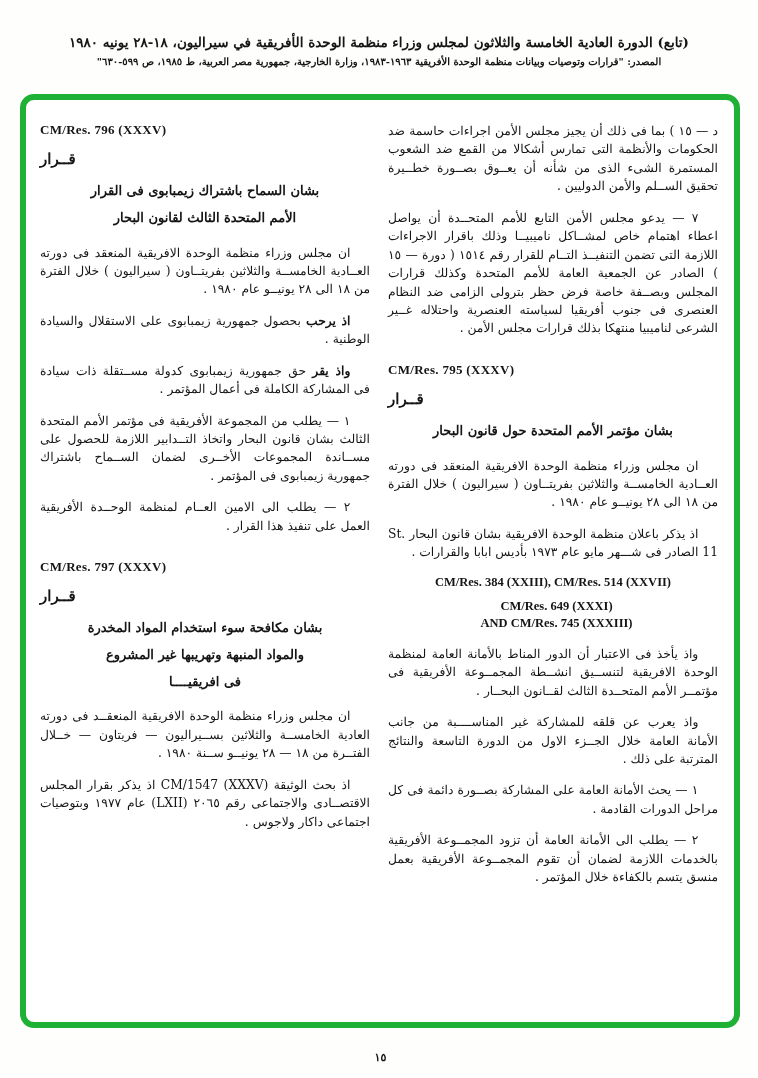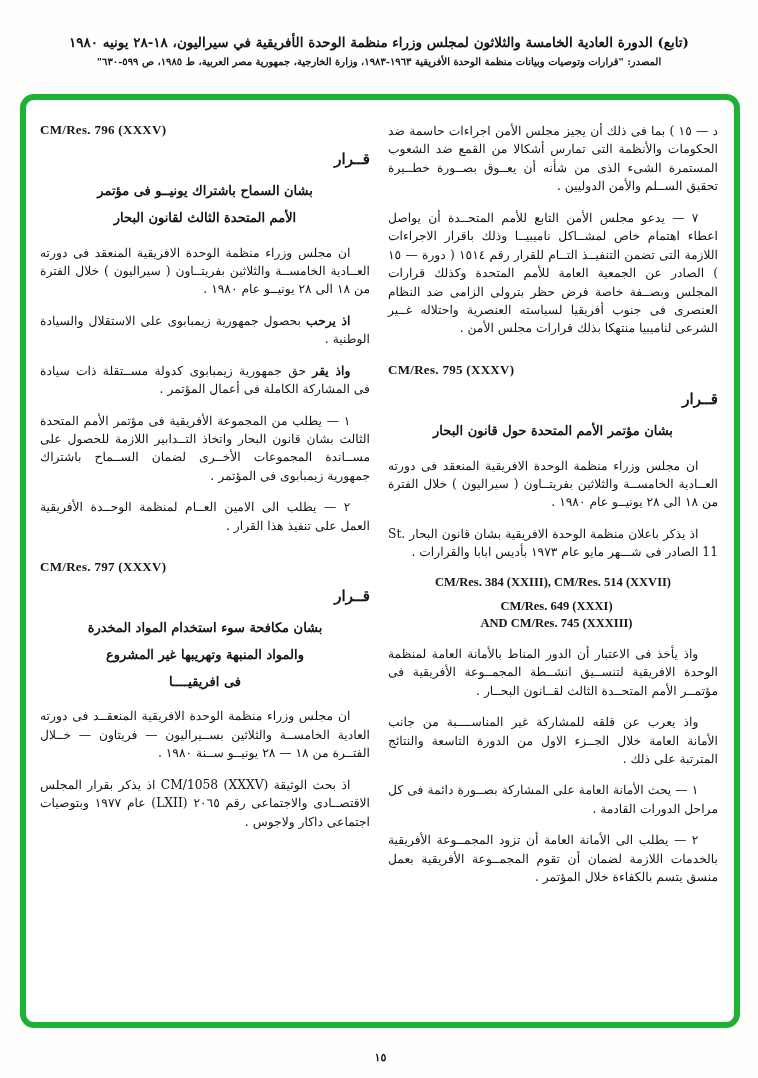--- a/index.html
+++ b/index.html
@@ -64,21 +64,21 @@
   .resnum{
     direction:ltr;
     text-align:left;
     font-family:"Liberation Serif", serif;
     font-weight:700;
     font-size:13px;
     letter-spacing:0.3px;
     margin:0 0 12px 0;
   }
   .qarar{
-    text-align:right;
+    text-align:left;
     font-weight:700;
     font-size:15px;
     margin:6px 0 12px 0;
   }
   .title{
     text-align:center;
     font-weight:700;
     font-size:13px;
     line-height:1.75;
     margin:0 0 4px 0;
@@ -139,37 +139,37 @@
         <p class="body indent">واذ يأخذ فى الاعتبار أن الدور المناط بالأمانة العامة لمنظمة الوحدة الافريقية لتنســيق انشــطة المجمــوعة الأفريقية فى مؤتمــر الأمم المتحــدة الثالث لقــانون البحــار .</p>
         <p class="body indent">واذ يعرب عن قلقه للمشاركة غير المناســــبة من جانب الأمانة العامة خلال الجــزء الاول من الدورة التاسعة والنتائج المترتبة على ذلك .</p>
         <p class="body indent">١ — يحث الأمانة العامة على المشاركة بصــورة دائمة فى كل مراحل الدورات القادمة .</p>
         <p class="body indent">٢ — يطلب الى الأمانة العامة أن تزود المجمــوعة الأفريقية بالخدمات اللازمة لضمان أن تقوم المجمــوعة الأفريقية بعمل منسق يتسم بالكفاءة خلال المؤتمر .</p>
       </section>
 
       <section class="col">
         <p class="resnum">CM/Res. 796 (XXXV)</p>
         <p class="qarar">قــرار</p>
         <div class="title-block">
-          <p class="title">بشان السماح باشتراك يونيــو فى مؤتمر</p>
+          <p class="title">بشان السماح باشتراك زيمبابوى فى القرار</p>
           <p class="title">الأمم المتحدة الثالث لقانون البحار</p>
         </div>
         <p class="body indent">ان مجلس وزراء منظمة الوحدة الافريقية المنعقد فى دورته العــادية الخامســة والثلاثين بفريتــاون ( سيراليون ) خلال الفترة من ١٨ الى ٢٨ يونيــو عام ١٩٨٠ .</p>
         <p class="body indent"><b class="lead">اذ يرحب</b><span> بحصول جمهورية زيمبابوى على الاستقلال والسيادة الوطنية .</span></p>
         <p class="body indent"><b class="lead">واذ يقر</b><span> حق جمهورية زيمبابوى كدولة مســتقلة ذات سيادة فى المشاركة الكاملة فى أعمال المؤتمر .</span></p>
         <p class="body indent">١ — يطلب من المجموعة الأفريقية فى مؤتمر الأمم المتحدة الثالث بشان قانون البحار واتخاذ التــدابير اللازمة للحصول على مســاندة المجموعات الأخــرى لضمان الســماح باشتراك جمهورية زيمبابوى فى المؤتمر .</p>
         <p class="body indent">٢ — يطلب الى الامين العــام لمنظمة الوحــدة الأفريقية العمل على تنفيذ هذا القرار .</p>
 
         <p class="resnum section-gap">CM/Res. 797 (XXXV)</p>
         <p class="qarar">قــرار</p>
         <div class="title-block">
           <p class="title">بشان مكافحة سوء استخدام المواد المخدرة</p>
           <p class="title">والمواد المنبهة وتهريبها غير المشروع</p>
           <p class="title">فى افريقيــــا</p>
         </div>
         <p class="body indent">ان مجلس وزراء منظمة الوحدة الافريقية المنعقــد فى دورته العادية الخامســة والثلاثين بســيراليون — فريتاون — خــلال الفتــرة من ١٨ — ٢٨ يونيــو ســنة ١٩٨٠ .</p>
-        <p class="body indent">اذ بحث الوثيقة CM/1058 (XXXV) اذ يذكر بقرار المجلس الاقتصــادى والاجتماعى رقم ٢٠٦٥ (LXII) عام ١٩٧٧ وبتوصيات اجتماعى داكار ولاجوس .</p>
+        <p class="body indent">اذ بحث الوثيقة CM/1547 (XXXV) اذ يذكر بقرار المجلس الاقتصــادى والاجتماعى رقم ٢٠٦٥ (LXII) عام ١٩٧٧ وبتوصيات اجتماعى داكار ولاجوس .</p>
       </section>
 
     </div>
   </div>
 
   <div class="pagenum">١٥</div>
 </div>
 
 </body></html>

